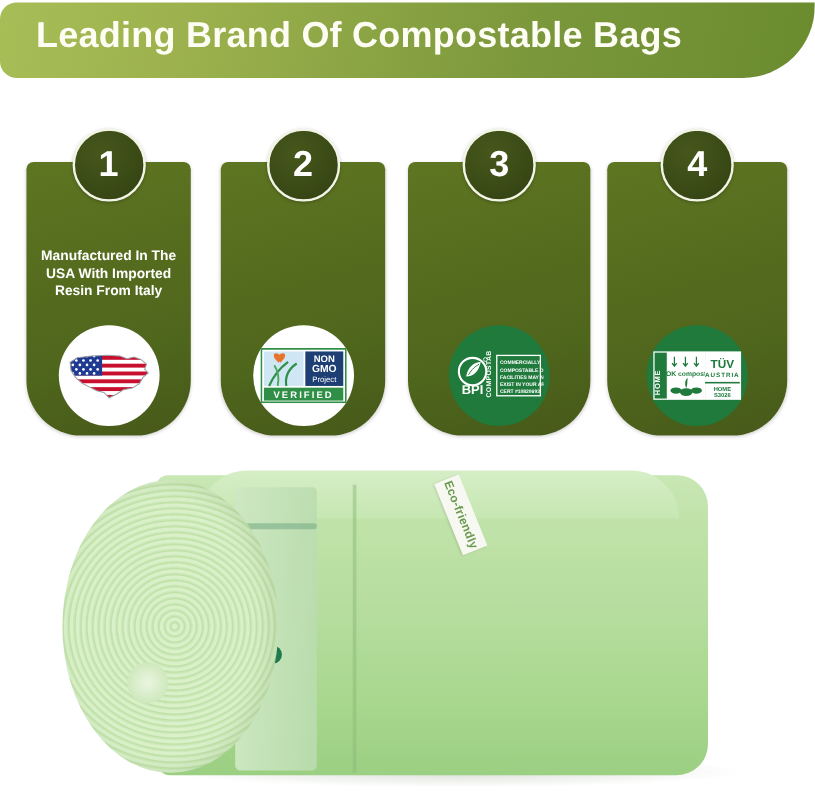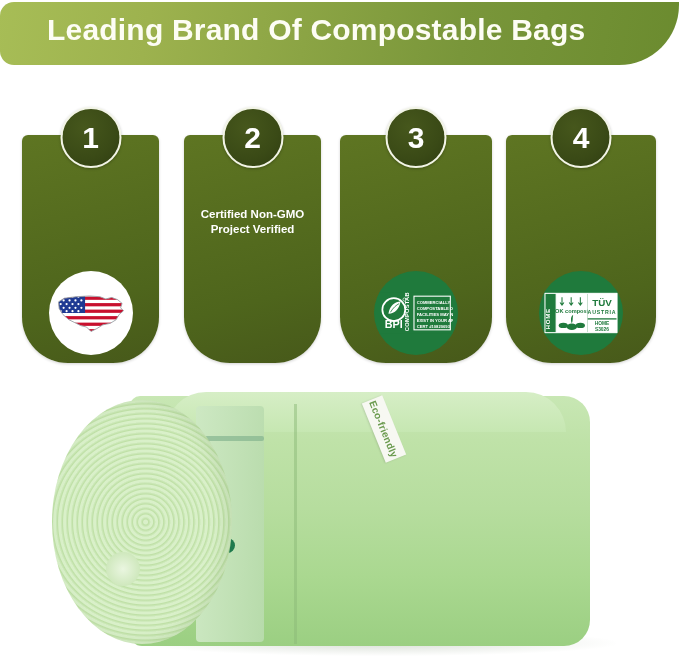--- a/index.html
+++ b/index.html
@@ -4,21 +4,21 @@
 <style>
   html,body{margin:0;padding:0;background:#ffffff;}
   body{width:679px;height:669px;position:relative;overflow:hidden;
        font-family:"Liberation Sans",sans-serif;}
 
   
   .banner{position:absolute;left:0;top:2px;width:679px;height:63px;
           background:linear-gradient(100deg,#a7bd56 0%,#9db24e 22%,#8ba444 45%,#79963a 68%,#6b8b2f 100%);
           border-radius:14px 0 60px 14px;}
   .banner-title{position:absolute;left:30px;top:11px;width:630px;
-                color:#fdfdf4;font-size:30px;font-weight:bold;letter-spacing:.2px;margin-left:17px;}
+                color:#fdfdf4;font-size:30px;font-weight:bold;letter-spacing:.2px;}
 
   
   .cards{position:absolute;left:0;top:105px;width:679px;height:265px;}
   .card{position:absolute;top:30px;width:137px;height:228px;
         border-radius:6px 6px 46px 46px;
         background:linear-gradient(165deg,#5e7522 0%,#566d1f 35%,#4e651c 70%,#47591a 100%);
         box-shadow:0 1px 3px rgba(0,0,0,.18);}
   .card.c1{left:22px;}
   .card.c2{left:184px;}
   .card.c3{left:340px;width:152px;}
@@ -85,20 +85,21 @@
 <div class="banner">
   <div class="banner-title">Leading Brand Of Compostable Bags</div>
 </div>
 
 <div class="cards">
 
   <div class="card c1">
     <div class="badge">
       <span>1</span>
     </div>
+    <div class="card-text">Manufactured In The USA With Imported Resin From Italy</div>
     <div class="medallion">
       <svg class="usmap" viewBox="0 0 100 62">
         <defs>
           <clipPath id="usclip">
             <path d="M6,16 L14,11 L30,9 L48,8 L62,9 L70,12 L78,10 L86,13 L92,18
                      L90,24 L94,28 L88,33 L84,40 L76,45 L66,47 L58,52 L50,56 L44,50
                      L36,48 L28,44 L20,40 L12,33 L7,25 Z"></path>
           </clipPath>
         </defs>
         <g clip-path="url(#usclip)">
@@ -145,21 +146,39 @@
                  L90,24 L94,28 L88,33 L84,40 L76,45 L66,47 L58,52 L50,56 L44,50
                  L36,48 L28,44 L20,40 L12,33 L7,25 Z" fill="none" stroke="#9aa0a6" stroke-width="1.2"></path>
       </svg>
     </div>
   </div>
 
   <div class="card c2">
     <div class="badge">
       <span>2</span>
     </div>
-    <div class="card-text">Certified Non-GMO Project Verified</div>
+    <div class="medallion">
+      <svg class="nongmo" viewBox="0 0 100 64">
+        <rect x="1" y="1" width="98" height="62" fill="#ffffff" stroke="#2f8f46" stroke-width="2"></rect>
+        <rect x="4" y="4" width="46" height="40" fill="#cfe7f5"></rect>
+        <path d="M10,44 C16,30 24,22 32,16" stroke="#2f8f46" stroke-width="2.6" fill="none"></path>
+        <path d="M30,44 C28,32 33,24 42,18" stroke="#2f8f46" stroke-width="2.6" fill="none"></path>
+        <path d="M20,44 C22,34 20,26 16,20" stroke="#4aa85c" stroke-width="2.2" fill="none"></path>
+        <g fill="#e8732a">
+          <path d="M18,14 C13,8 16,4 21,7 C24,9 24,14 21,17 Z"></path>
+          <path d="M26,14 C31,8 28,4 23,7 C20,9 20,14 23,17 Z"></path>
+        </g>
+        <rect x="52" y="4" width="44" height="40" fill="#1d3f73"></rect>
+        <text x="74" y="16" text-anchor="middle" fill="#ffffff" font-size="11" font-weight="bold" font-family="'Liberation Sans',sans-serif">NON</text>
+        <text x="74" y="28" text-anchor="middle" fill="#ffffff" font-size="12" font-weight="bold" font-family="'Liberation Sans',sans-serif">GMO</text>
+        <text x="74" y="39" text-anchor="middle" fill="#ffffff" font-size="9" font-family="'Liberation Sans',sans-serif">Project</text>
+        <rect x="4" y="46" width="92" height="15" fill="#2f8f46"></rect>
+        <text x="50" y="57.5" text-anchor="middle" fill="#ffffff" font-size="11" font-weight="bold" letter-spacing="2.4" font-family="'Liberation Sans',sans-serif">VERIFIED</text>
+      </svg>
+    </div>
   </div>
 
   <div class="card c3">
     <div class="badge">
       <span>3</span>
     </div>
     <div class="medallion dark">
       <svg class="bpi" viewBox="0 0 110 62">
         <rect x="0" y="0" width="110" height="62" fill="#1f7a3c"></rect>
         <circle cx="22" cy="26" r="17" fill="none" stroke="#ffffff" stroke-width="2.6"></circle>

